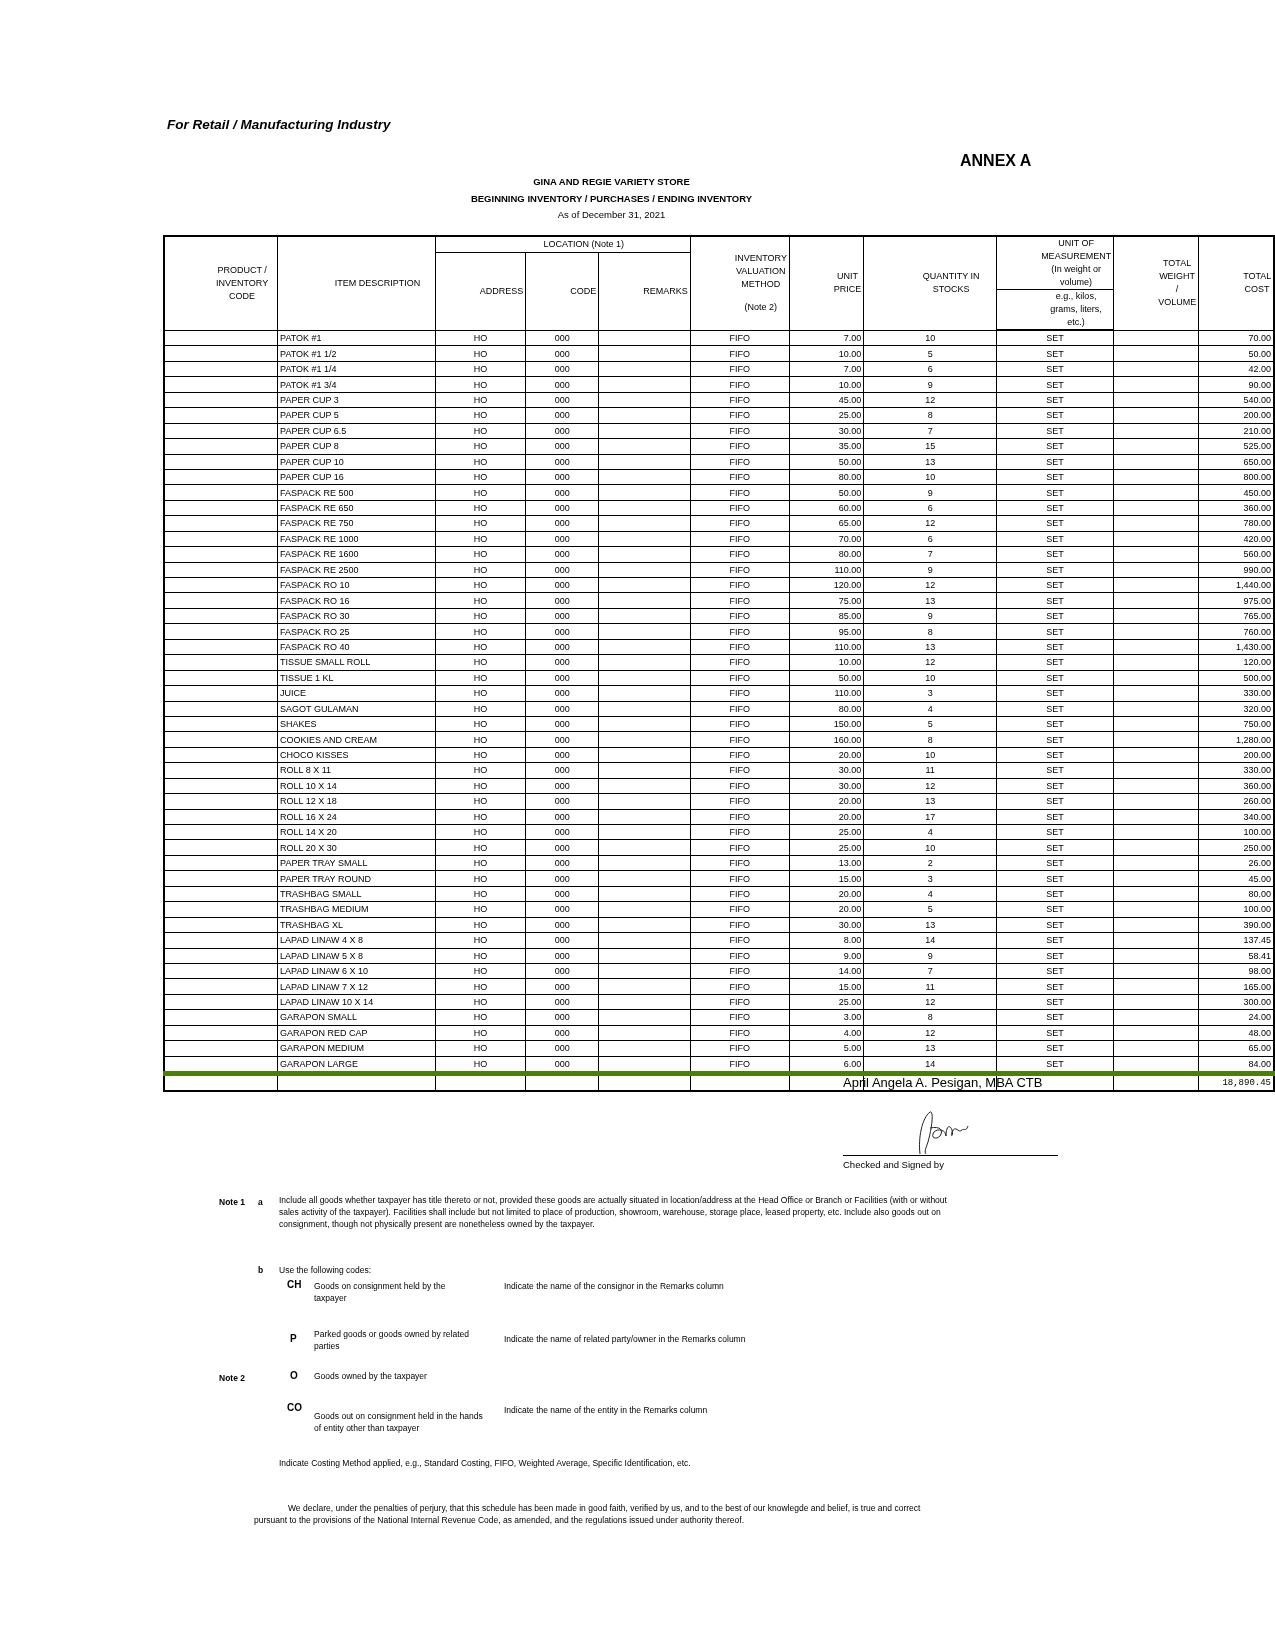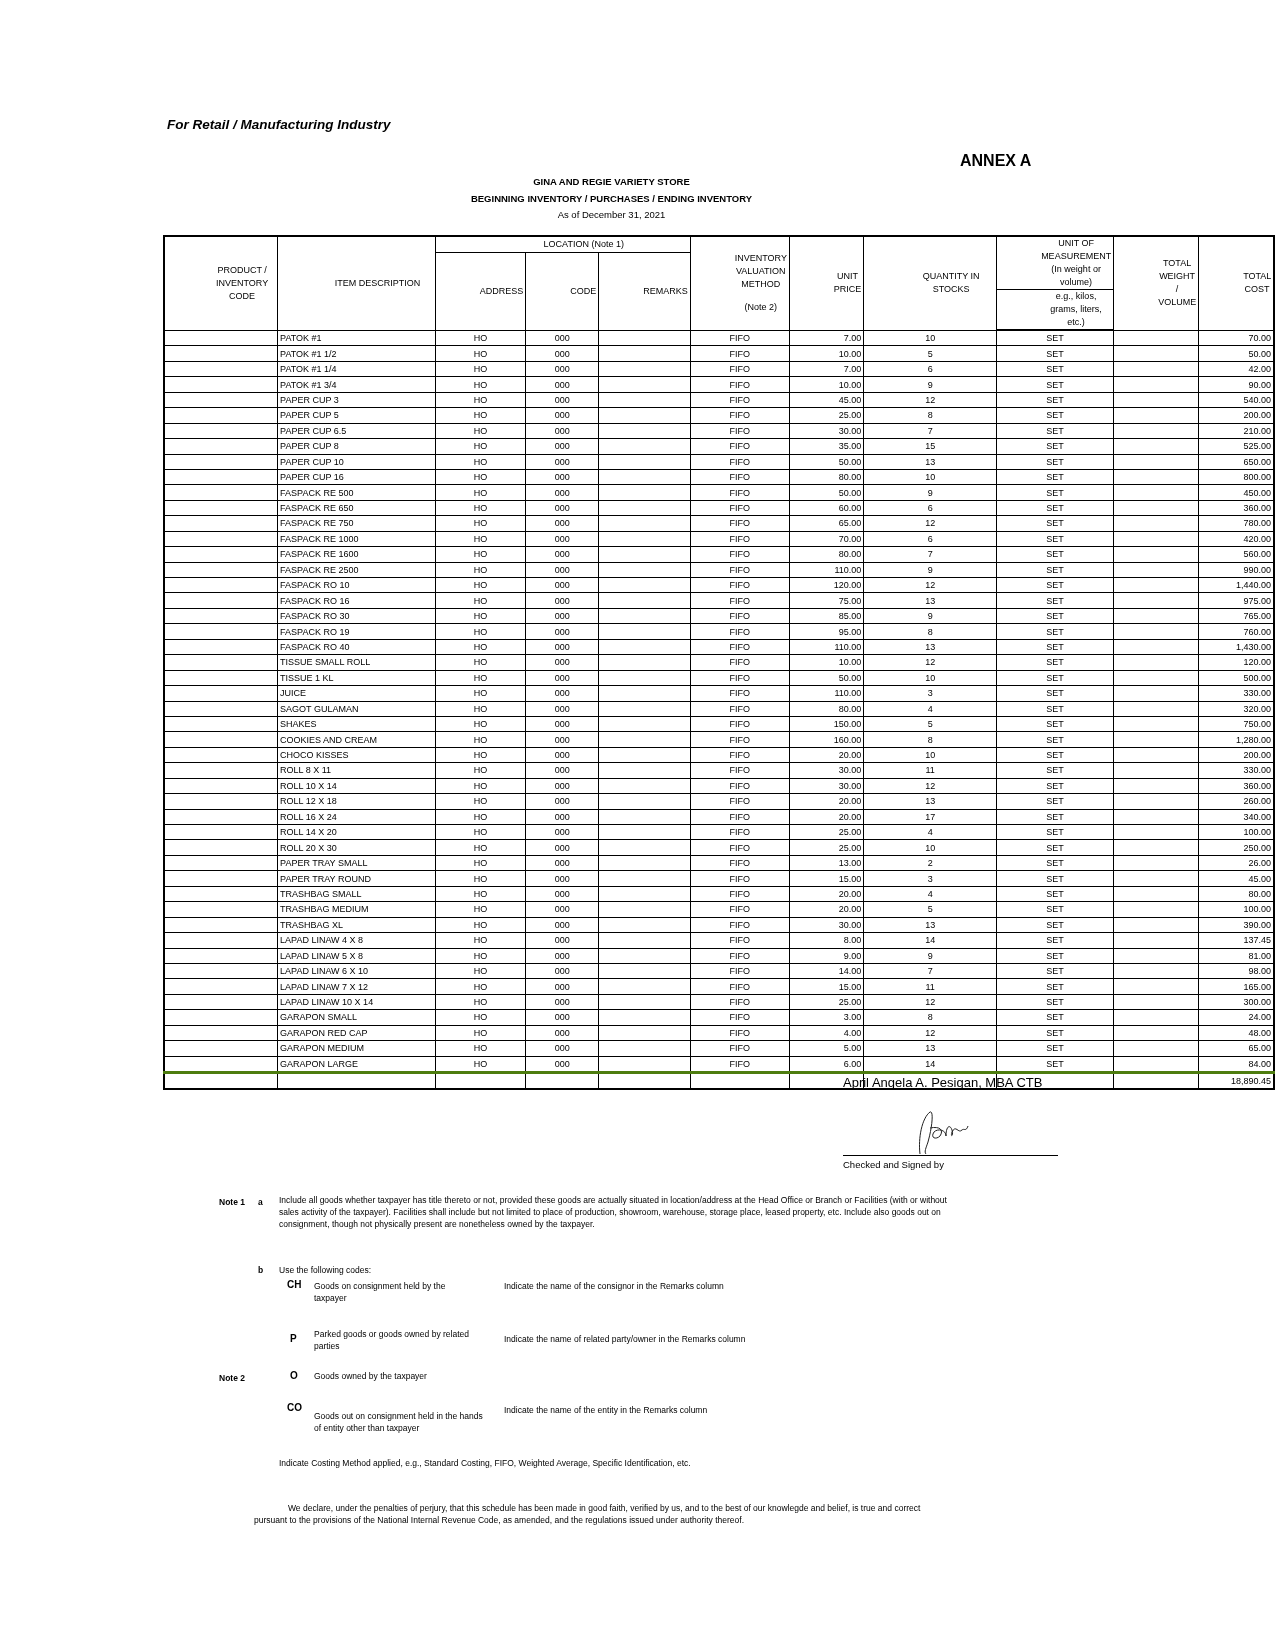--- a/index.html
+++ b/index.html
@@ -14,21 +14,21 @@
   .t3 { top:209px; }
 
   table.inv { position:absolute; left:163px; top:235px; border-collapse:collapse;
               table-layout:fixed; font-size:9px; border:2px solid #000; }
   table.inv th, table.inv td { border:1px solid #000; padding:0 2px; overflow:hidden; white-space:nowrap; }
   table.inv th { font-weight:normal; text-align:center; line-height:13px; white-space:normal;padding-left:44px; }
   table.inv tbody td { height:14.45px; line-height:14px; }
   td.c { text-align:center; }
   td.r { text-align:right; padding-right:3px; }
   td.l { text-align:left; }
-  tbody tr.total td { border-top:3px solid #4d7c0f; }
+  tbody tr.total td { border-top:5px solid #4d7c0f;font-family:Liberation Mono, monospace; }
   thead tr:last-child th { border-bottom:2px solid #000; }
 
   .sig-line { left:843px; top:1155px; width:215px; border-top:1px solid #000; height:0; }
   .sig-name { left:843px; top:1075px; width:215px; text-align:left; font-size:13px; }
   .sig-role { left:843px; top:1159px; width:215px; text-align:left; font-size:9.5px; }
   .sig-scrawl { left:900px; top:1108px; width:80px; height:48px; }
 
   .notes { font-size:8.5px; line-height:12px; }
   .note-lbl { font-weight:bold; font-size:8.5px; }
   .code-lbl { font-weight:bold; font-size:10px; }
@@ -326,21 +326,21 @@
         <td class="l"></td>
         <td class="c">FIFO</td>
         <td class="r">85.00</td>
         <td class="c">9</td>
         <td class="c">SET</td>
         <td class="c"></td>
         <td class="r">765.00</td>
       </tr>
       <tr>
         <td class="l"></td>
-        <td class="l">FASPACK RO 19</td>
+        <td class="l">FASPACK RO 25</td>
         <td class="c">HO</td>
         <td class="c">000</td>
         <td class="l"></td>
         <td class="c">FIFO</td>
         <td class="r">95.00</td>
         <td class="c">8</td>
         <td class="c">SET</td>
         <td class="c"></td>
         <td class="r">760.00</td>
       </tr>
@@ -608,21 +608,21 @@
         <td class="l"></td>
         <td class="l">LAPAD LINAW 5 X 8</td>
         <td class="c">HO</td>
         <td class="c">000</td>
         <td class="l"></td>
         <td class="c">FIFO</td>
         <td class="r">9.00</td>
         <td class="c">9</td>
         <td class="c">SET</td>
         <td class="c"></td>
-        <td class="r">81.00</td>
+        <td class="r">58.41</td>
       </tr>
       <tr>
         <td class="l"></td>
         <td class="l">LAPAD LINAW 6 X 10</td>
         <td class="c">HO</td>
         <td class="c">000</td>
         <td class="l"></td>
         <td class="c">FIFO</td>
         <td class="r">14.00</td>
         <td class="c">7</td>

